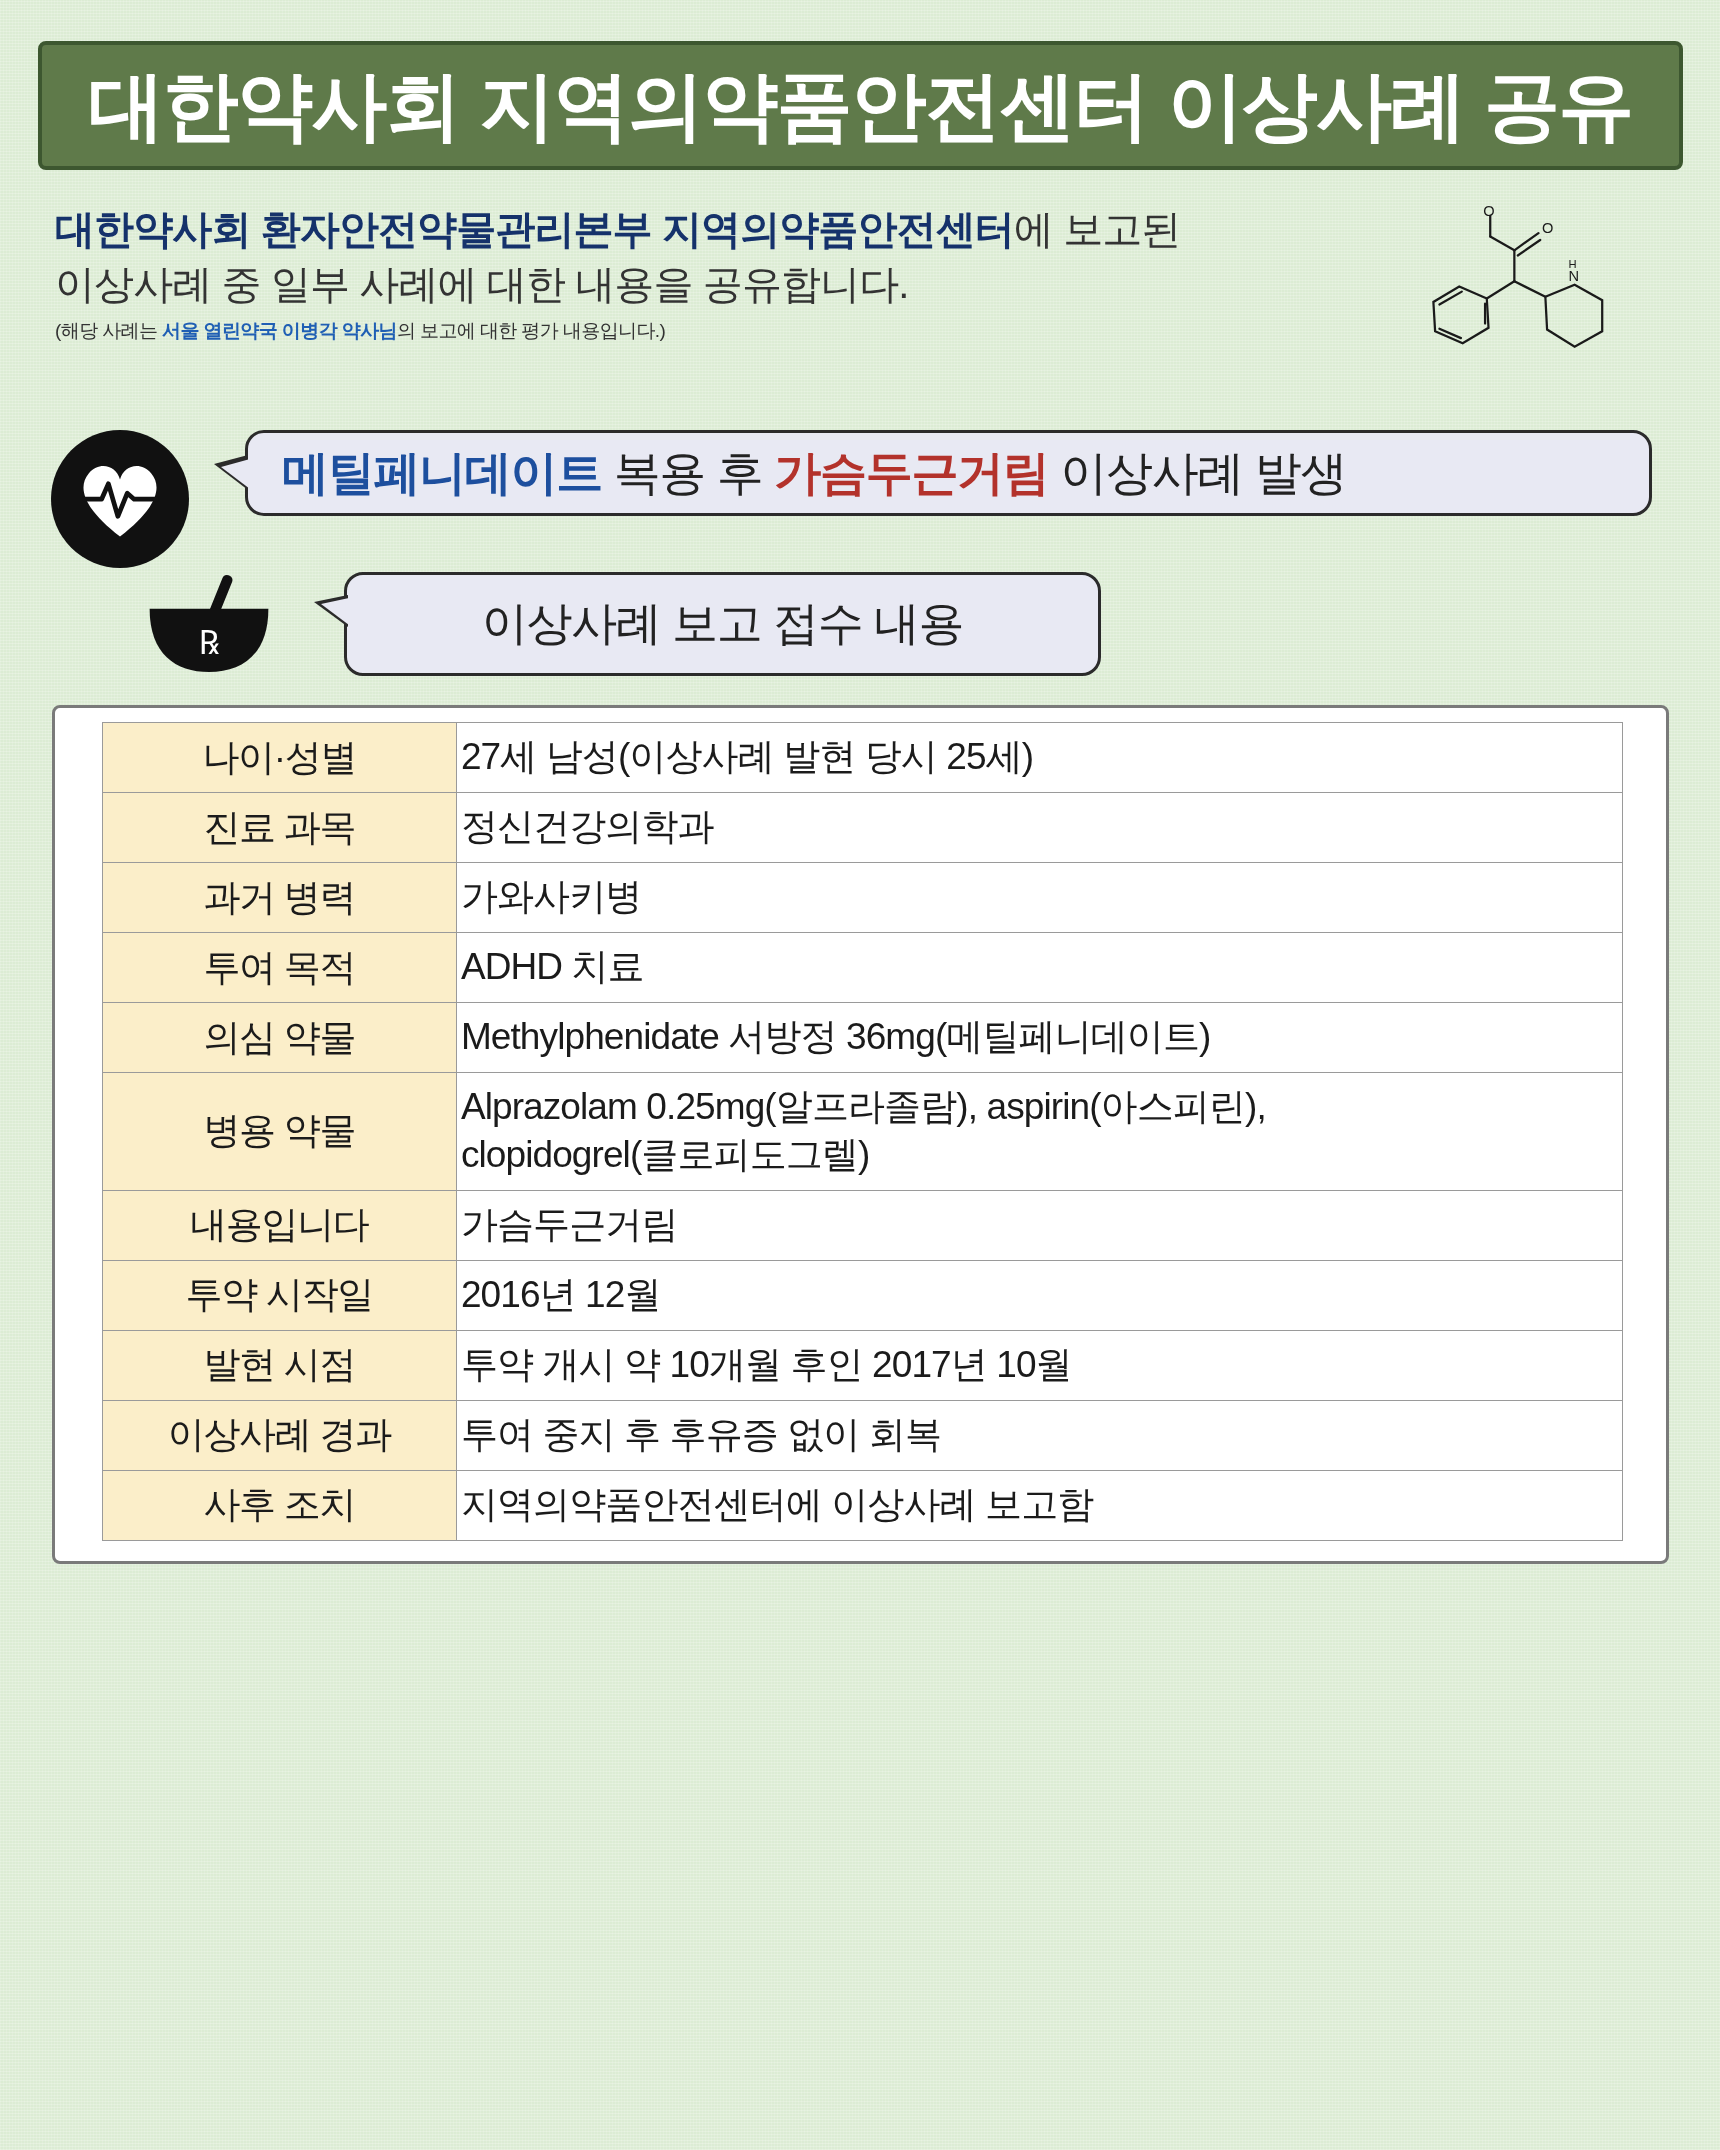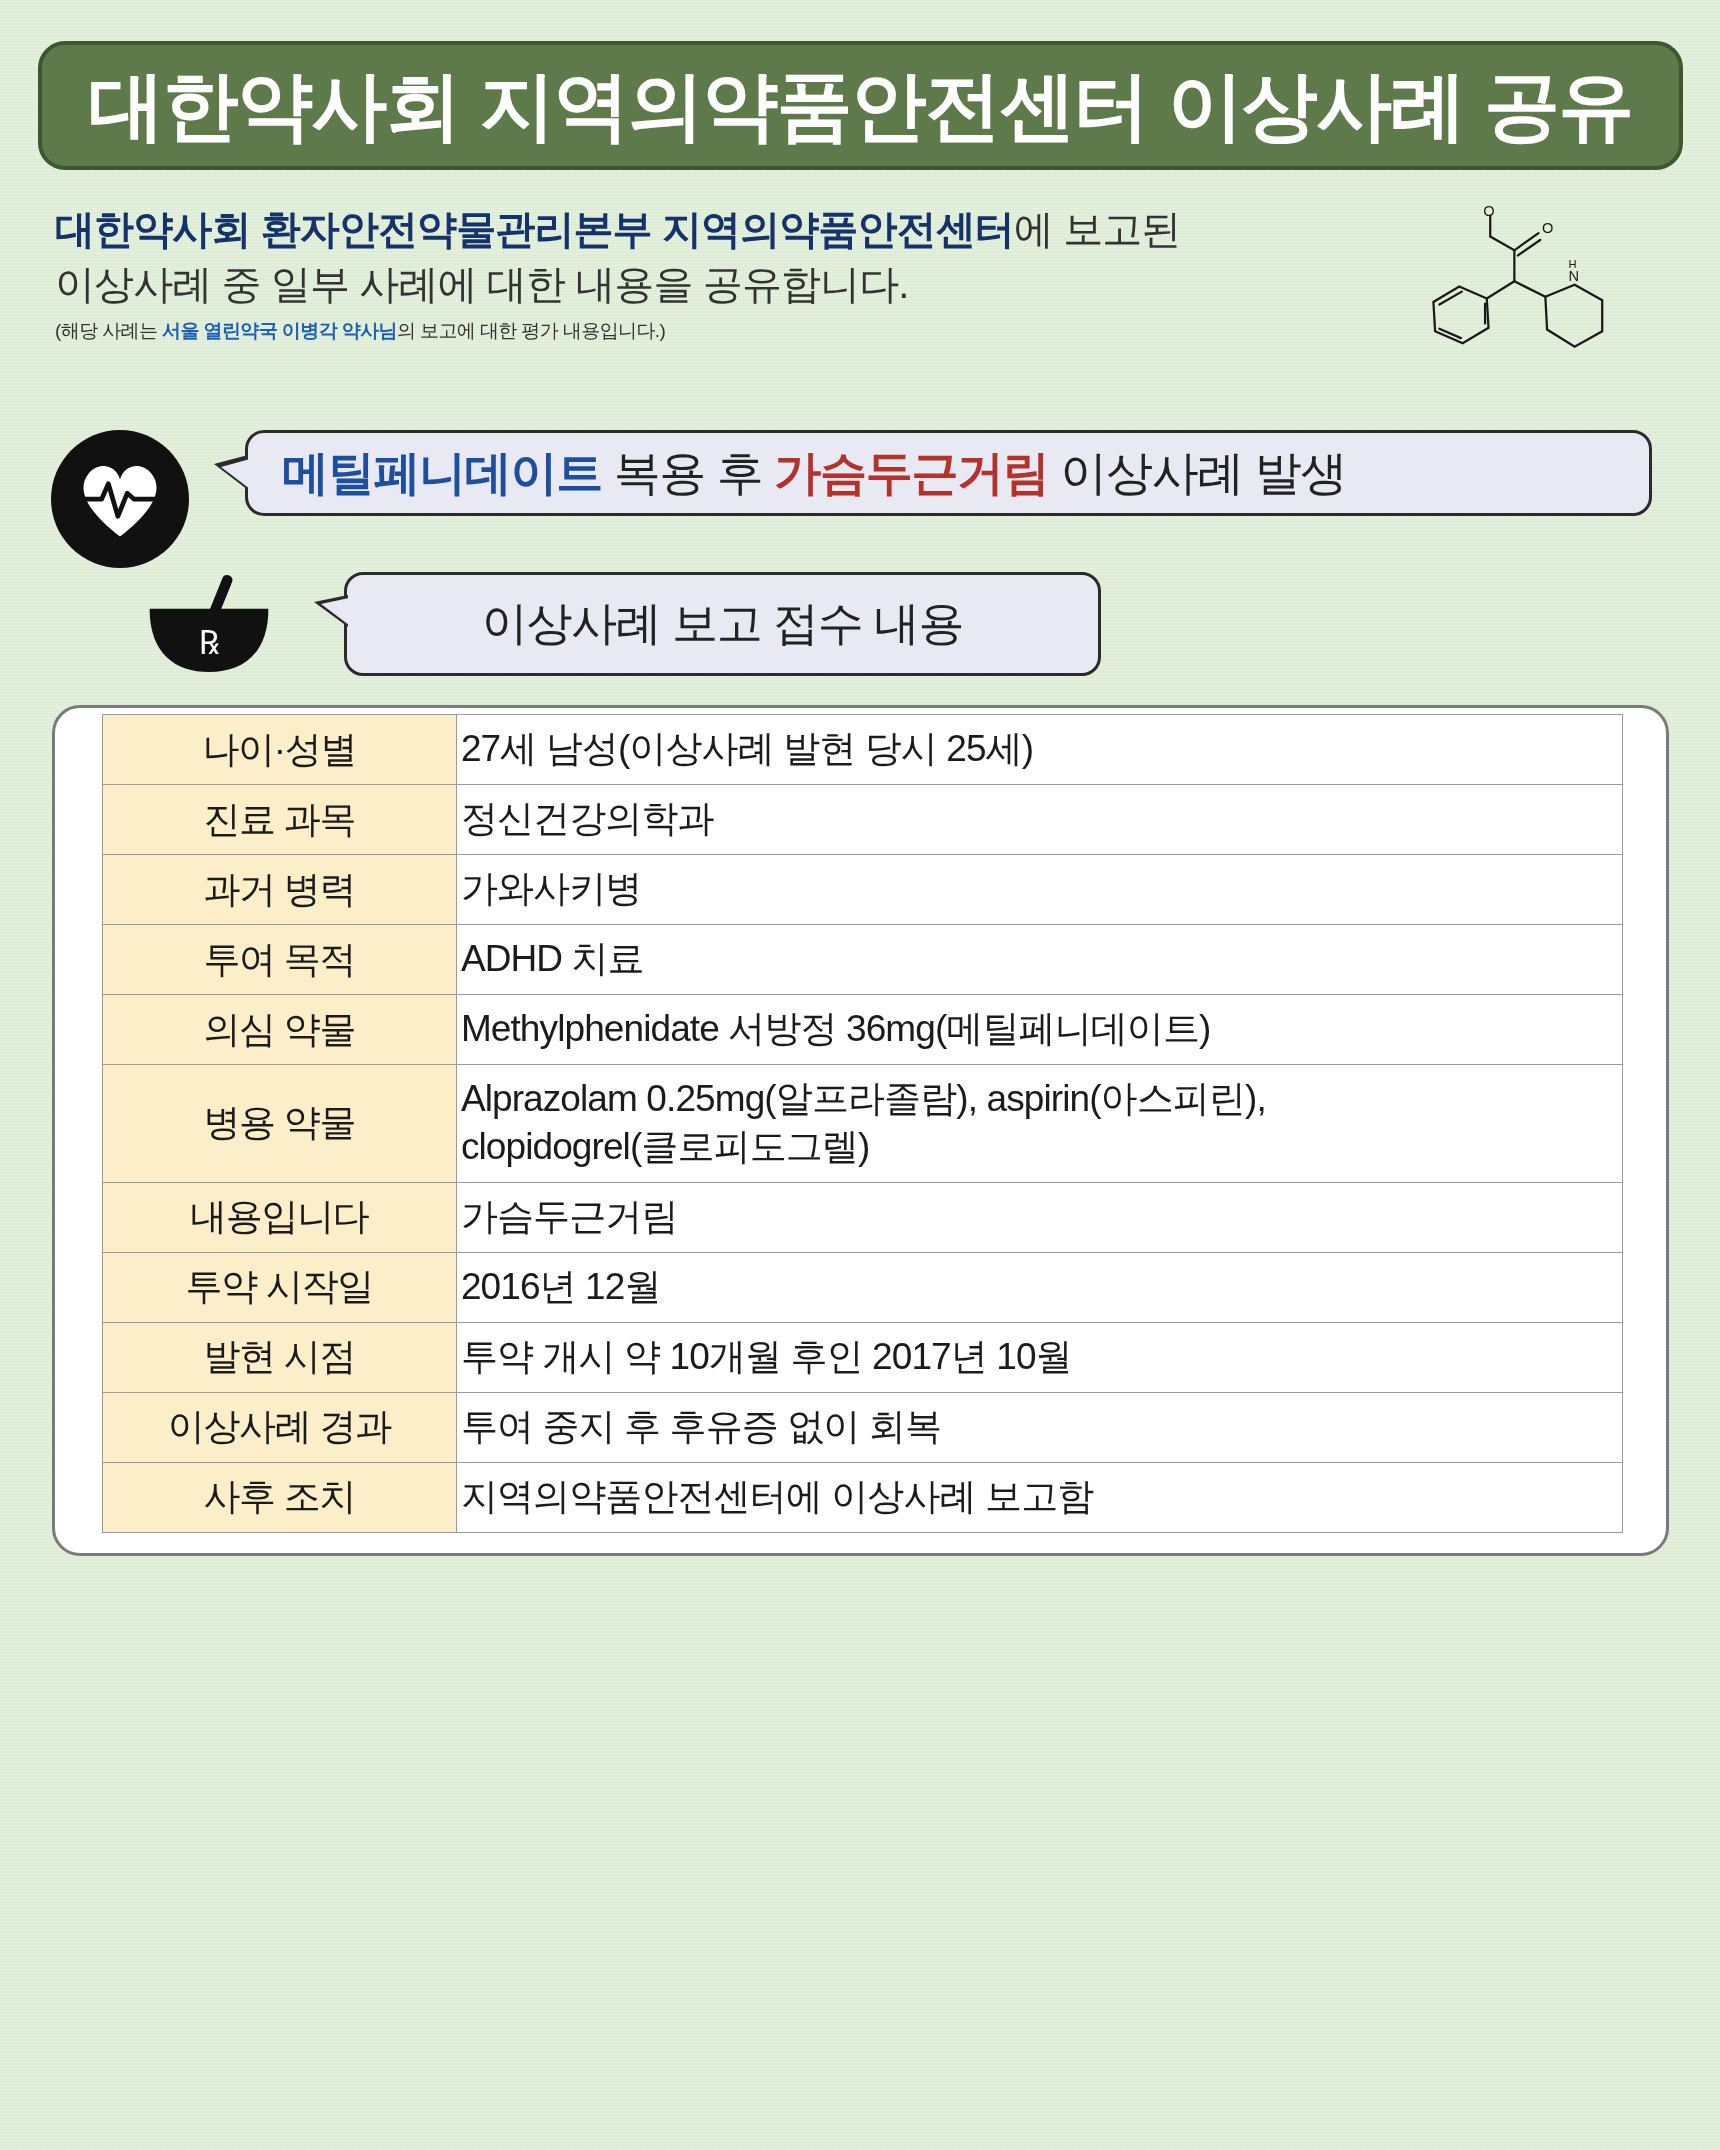--- a/index.html
+++ b/index.html
@@ -34,21 +34,21 @@
 
   
   .header-banner {
     position: absolute;
     left: 38px;
     top: 41px;
     width: 1645px;
     height: 129px;
     background: #5f7a4a;
     border: 4.3px solid #3d5730;
-    border-radius: 27px;
+    border-radius: 8px;
     box-sizing: border-box;
     display: flex;
     align-items: center;
     justify-content: center;
   }
   .header-title {
     color: #ffffff;
     font-size: 76px;
     font-weight: bold;
     letter-spacing: -1.7px;
@@ -205,23 +205,23 @@
   }
 
   
   .table-card {
     position: absolute;
     left: 52px;
     top: 705px;
     width: 1617px;
     background: #ffffff;
     border: 3.4px solid #7a7a7a;
-    border-radius: 28px;
-    box-sizing: border-box;
-    padding: 6px 43px 20px 47px;
+    border-radius: 8px;
+    box-sizing: border-box;
+    padding: 14px 43px 20px 47px;
   }
   table.report {
     width: 100%;
     border-collapse: collapse;
     table-layout: fixed;
   }
   table.report td {
     border-bottom: 1.7px solid #9a9a9a;
     vertical-align: middle;
     padding: 9.5px 4.3px;

